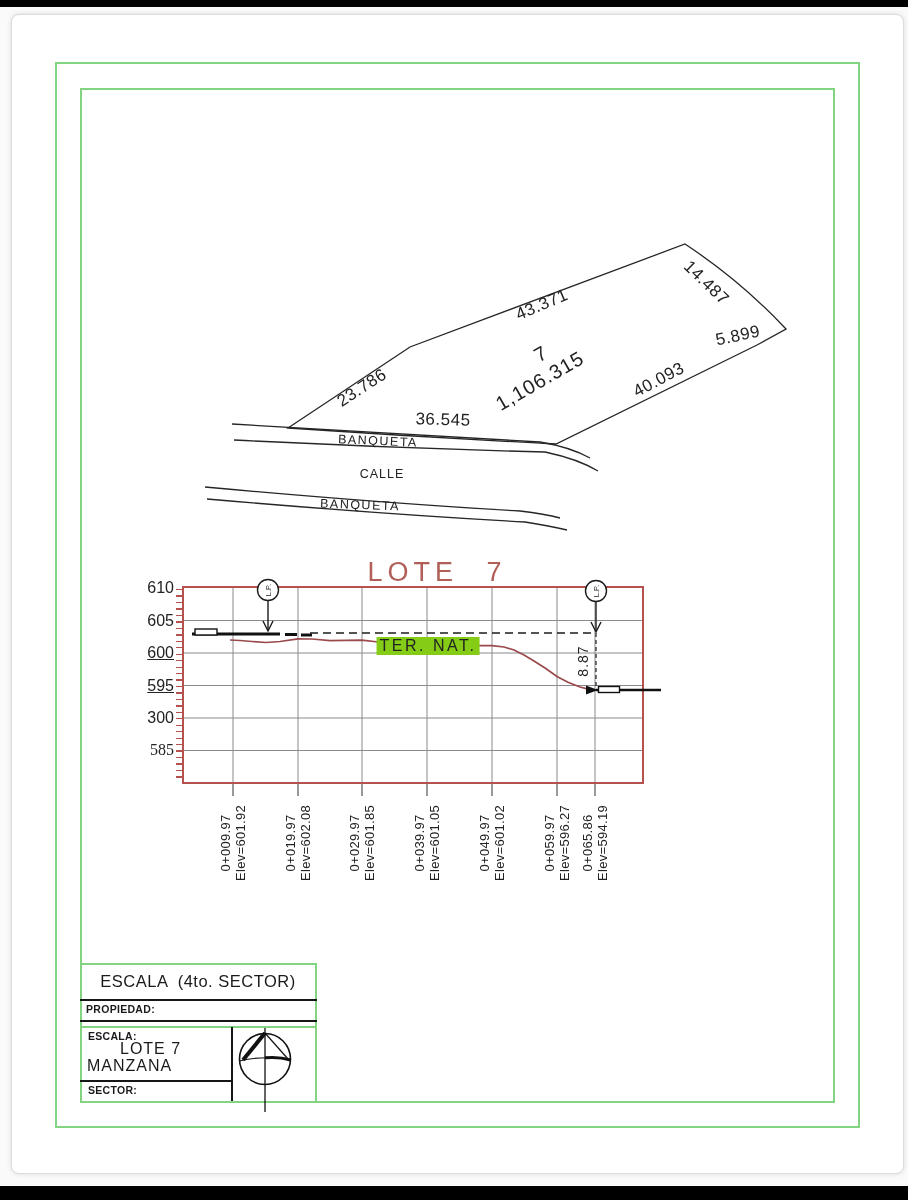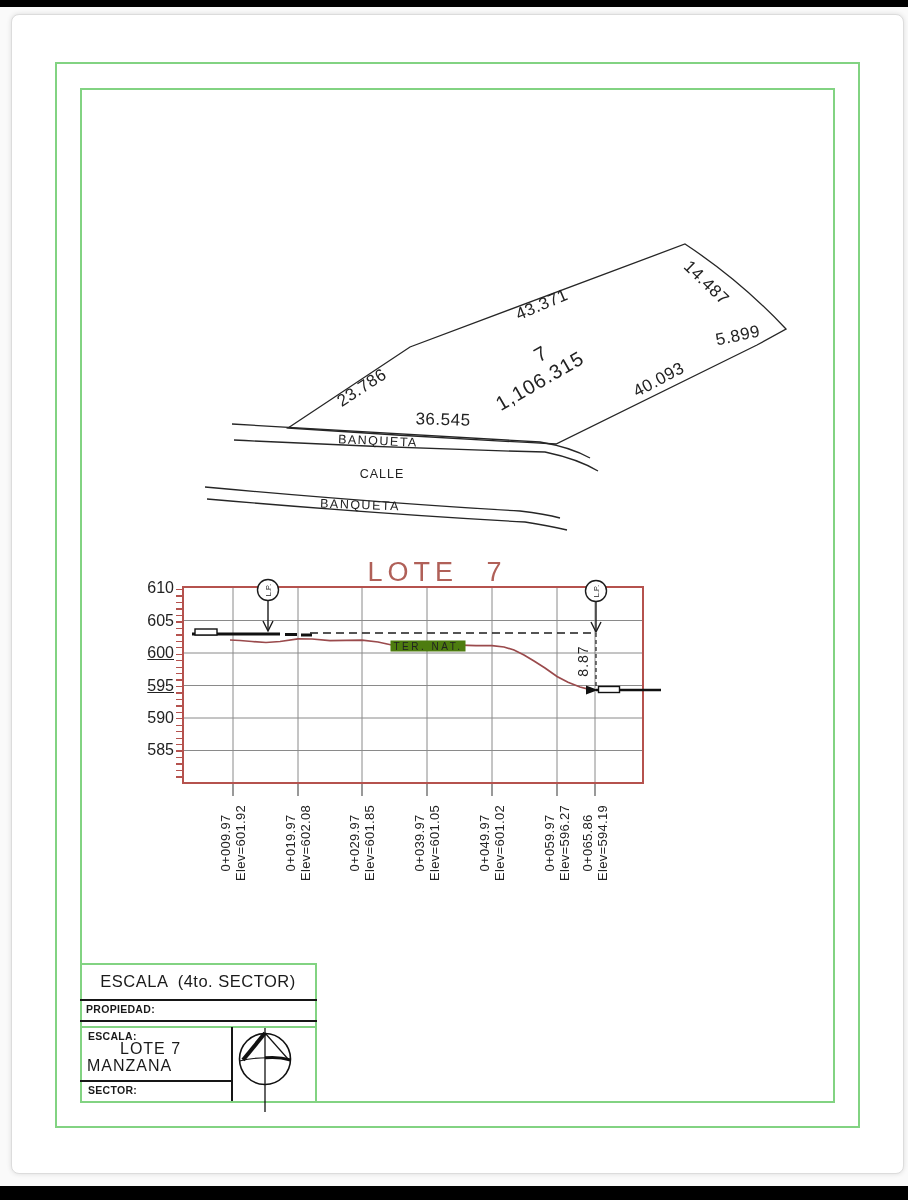--- a/index.html
+++ b/index.html
@@ -21,21 +21,21 @@
   .lot{font-size:20px;color:#222;transform:translate(-50%,-50%);letter-spacing:1px;}
   .road{font-size:12.5px;color:#222;transform:translate(-50%,-50%);letter-spacing:1.5px;}
   
   .chart-title{font-size:27px;color:#b06058;letter-spacing:5px;word-spacing:16px;
                transform:translate(-50%,-50%);}
   .ytick{font-size:16px;color:#222;width:46px;text-align:right;}
   .minor-ticks{position:absolute;left:176px;top:589px;width:6px;height:193px;
     background:repeating-linear-gradient(to bottom,#b5524e 0 1.3px,transparent 1.3px 6.46px);}
   .st{position:absolute;top:843px;transform:translate(-50%,-50%) rotate(-90deg);
       font-size:13px;line-height:15px;letter-spacing:.3px;color:#222;text-align:center;}
-  .ternat{font-size:10px;letter-spacing:2.5px;background:#4d7c0f;padding:0 3px;
+  .ternat{font-size:16px;letter-spacing:2.5px;background:#84cc16;padding:0 3px;
           transform:translate(-50%,-50%);color:#222;}
   .dim887{font-size:14px;color:#222;transform:translate(-50%,-50%) rotate(-90deg);letter-spacing:1px;}
   .lp{font-size:7.5px;color:#222;transform:translate(-50%,-50%) rotate(-90deg);letter-spacing:0;}
   
   .tbline{position:absolute;background:#161616;}
   .tbline.green{background:#82d382;}
   .tb-project{font-size:16.5px;letter-spacing:.5px;white-space:pre;color:#1a1a1a;}
   .tb-small{font-size:10.5px;font-weight:bold;color:#1a1a1a;letter-spacing:.3px;}
   .tb-big{font-size:16px;color:#1a1a1a;letter-spacing:1px;}
 </style>
@@ -140,22 +140,22 @@
   <div class="t road rot" style="left:378px;top:441px;transform:translate(-50%,-50%) rotate(2.5deg);">BANQUETA</div>
   <div class="t road" style="left:382px;top:474px;letter-spacing:1px;">CALLE</div>
   <div class="t road rot" style="left:360px;top:505px;transform:translate(-50%,-50%) rotate(2deg);">BANQUETA</div>
 
   <div class="t chart-title" style="left:437px;top:572px;">LOTE 7</div>
 
   <div class="t ytick" style="left:128px;top:579px;">610</div>
   <div class="t ytick" style="left:128px;top:612px;">605</div>
   <div class="t ytick" style="left:128px;top:644px;text-decoration:underline;">600</div>
   <div class="t ytick" style="left:128px;top:677px;text-decoration:underline;">595</div>
-  <div class="t ytick" style="left:128px;top:709px;">590</div>
-  <div class="t ytick" style="left:128px;top:741px;">585</div>
+  <div class="t ytick" style="left:128px;top:709px;">300</div>
+  <div class="t ytick" style="left:128px;top:741px;font-family:Liberation Serif, serif;">585</div>
   <div class="minor-ticks"></div>
 
   <div class="t ternat" style="left:428px;top:646px;">TER. NAT.</div>
   <div class="t dim887" style="left:583px;top:661px;">8.87</div>
   <div class="t lp" style="left:268px;top:590px;">L.P.</div>
   <div class="t lp" style="left:596px;top:591px;">L.P.</div>
 
   <div class="st" style="left:233px;">
     <div>0+009.97</div>
     <div>Elev=601.92</div>

